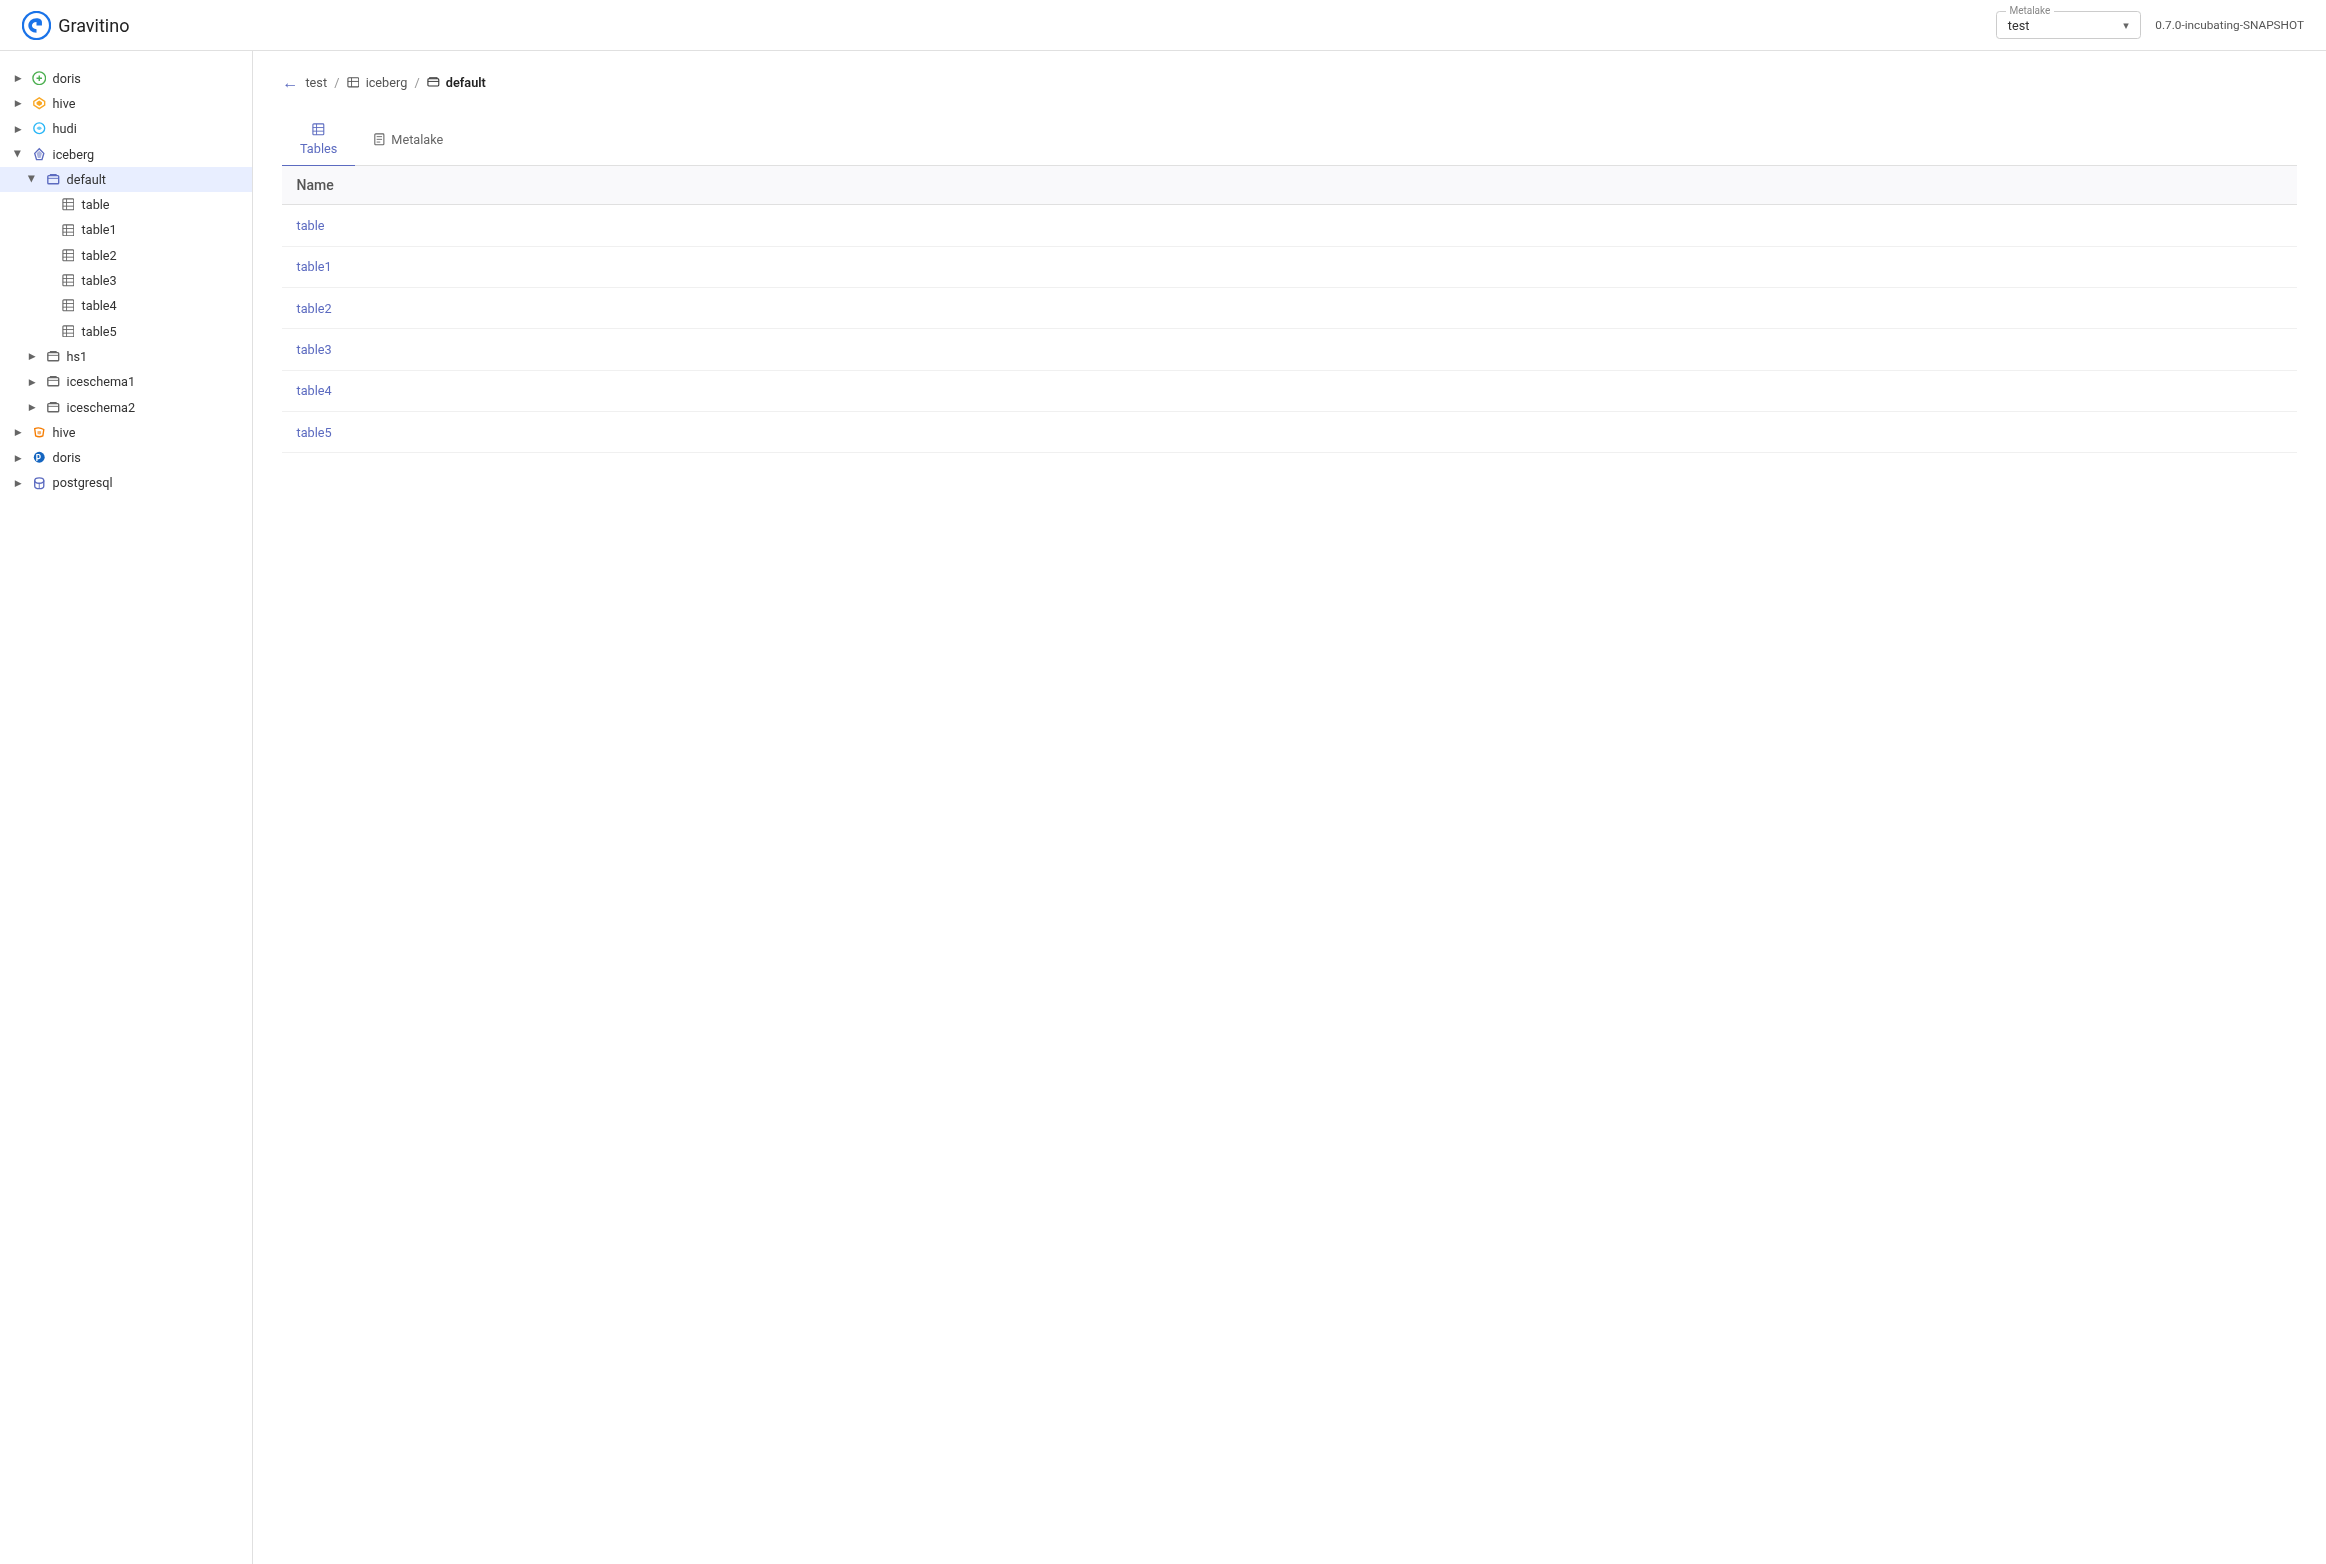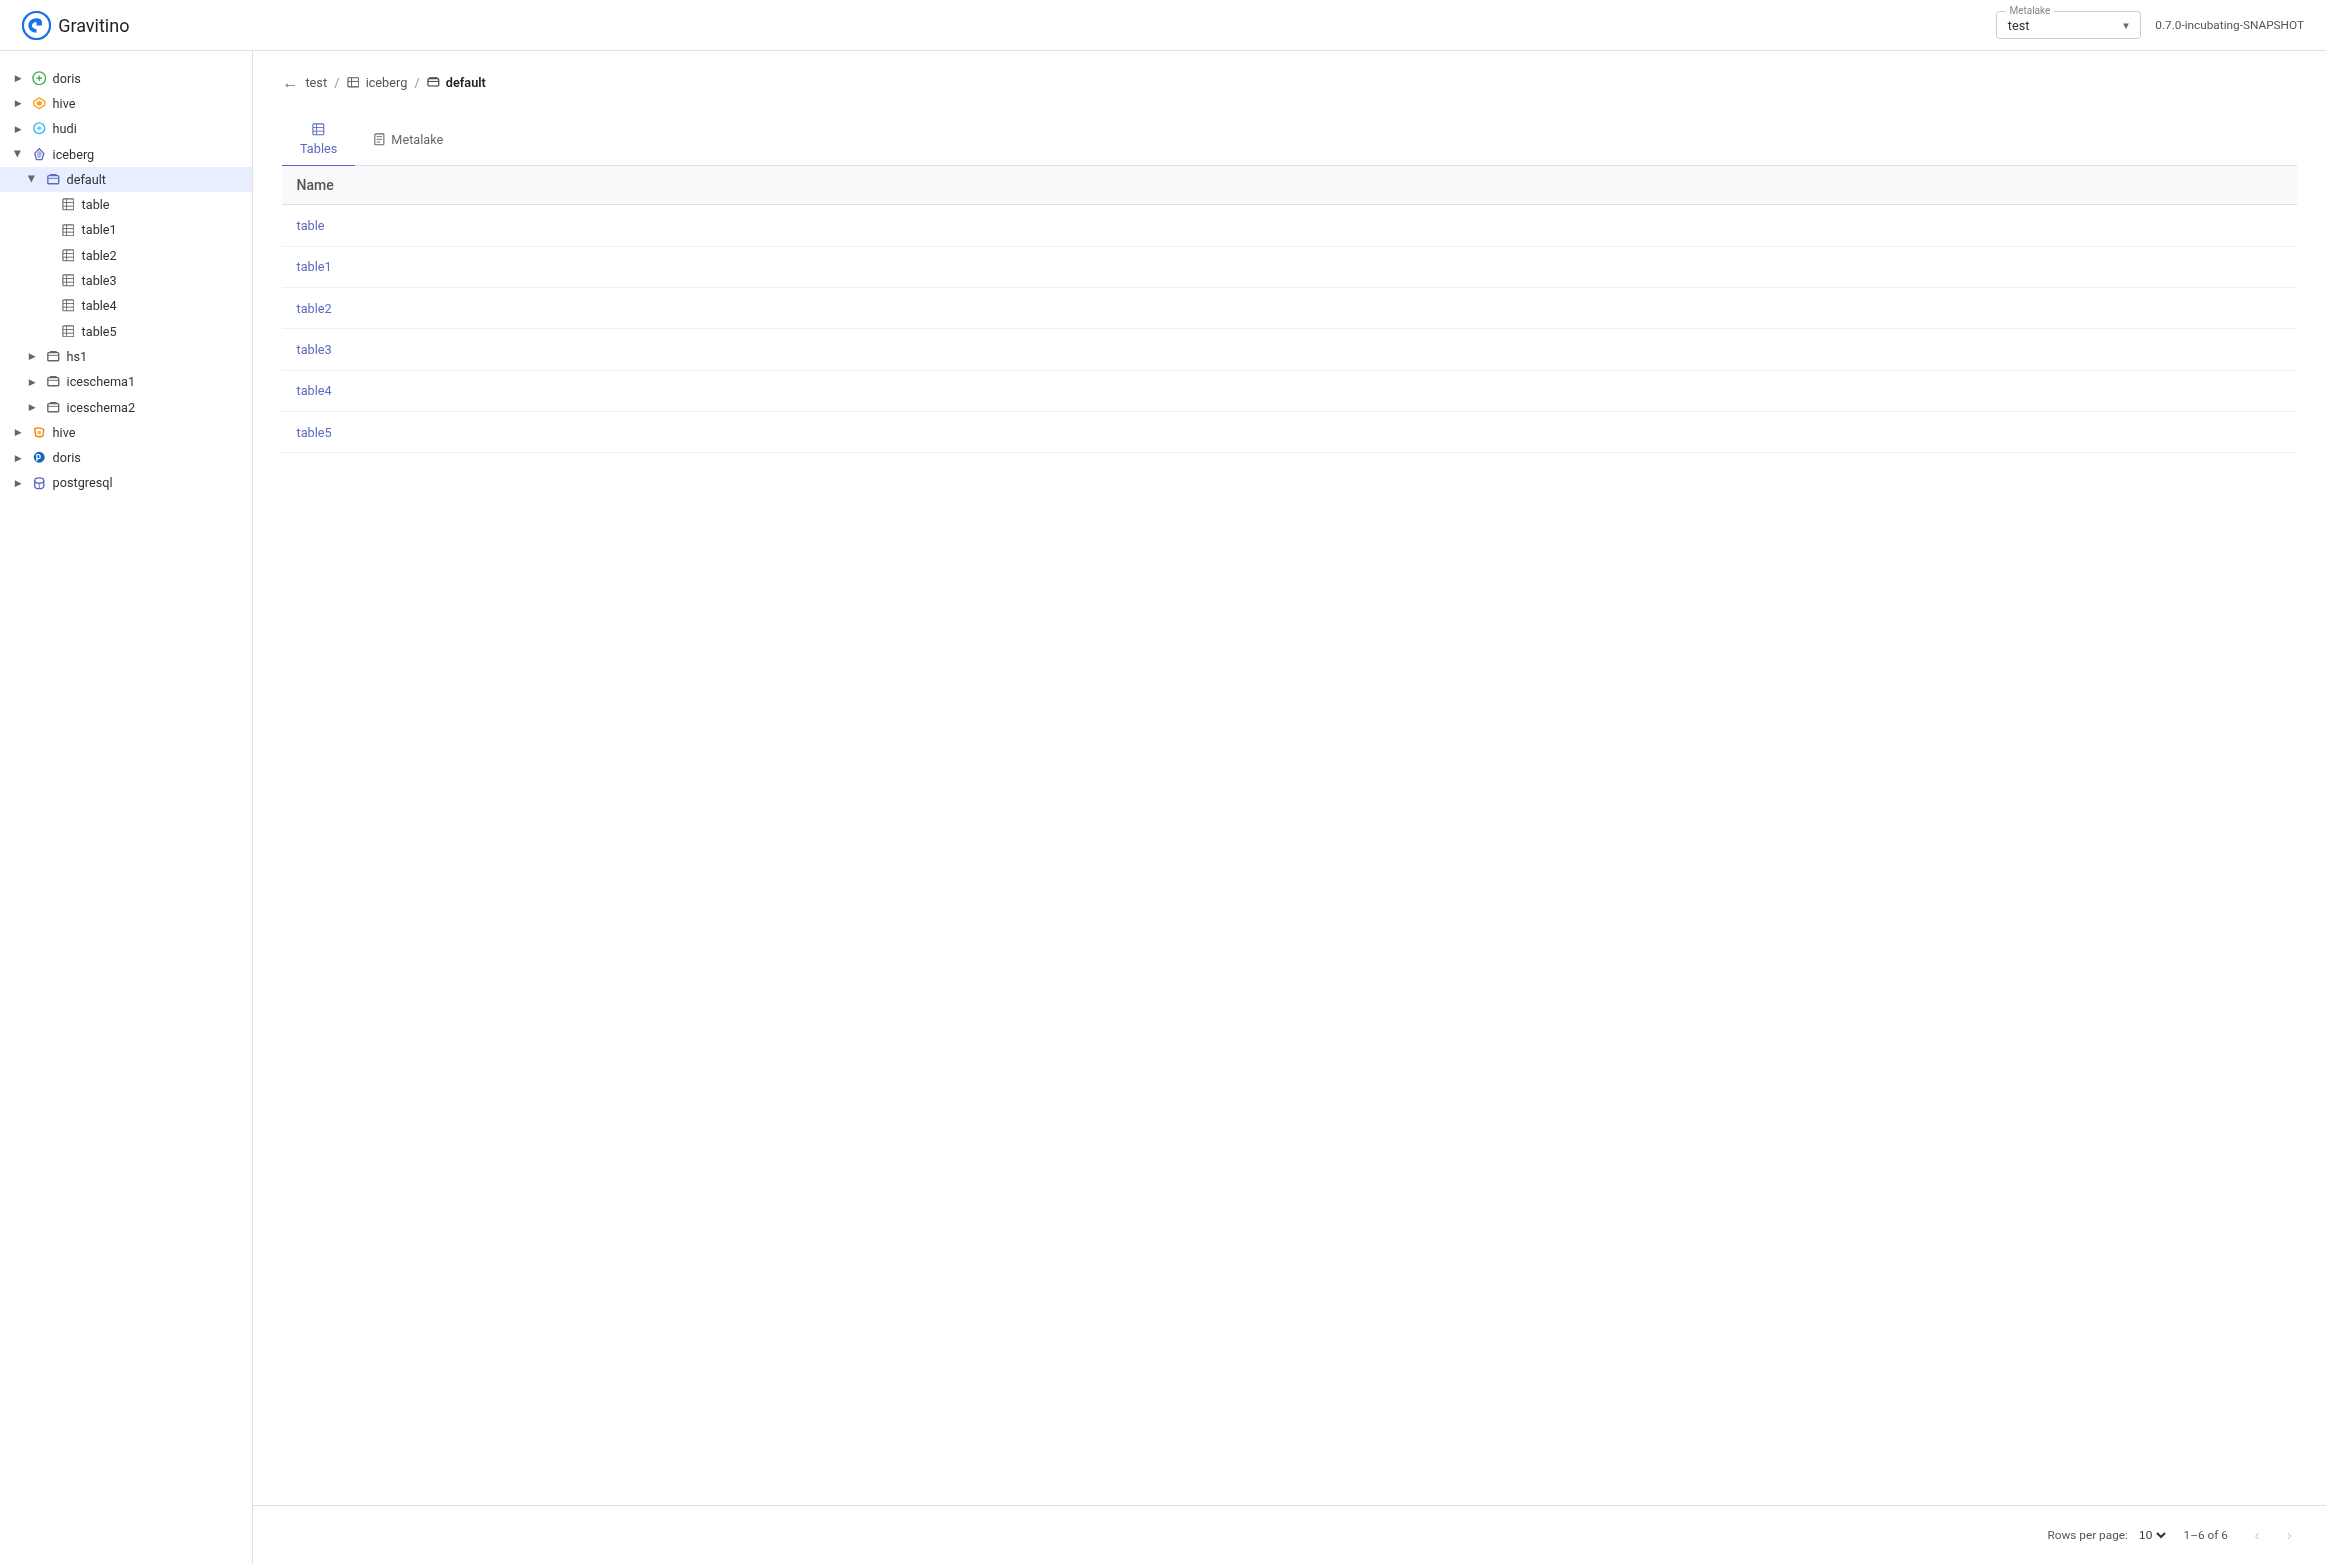--- a/index.html
+++ b/index.html
@@ -383,30 +383,15 @@
             <tr>
               <td><a class="table-link" href="#">table4</a></td>
             </tr>
             <tr>
               <td><a class="table-link" href="#">table5</a></td>
             </tr>
           </tbody>
       </table>
     </div>
 
-    <div class="pagination">
-      <div class="pagination-rows">
-        <span>Rows per page:</span>
-        <select class="rows-select">
-          <option>10</option>
-          <option>25</option>
-          <option>50</option>
-        </select>
-      </div>
-      <span class="pagination-text">1–6 of 6</span>
-      <div class="pagination-nav">
-        <button class="page-btn" disabled="">‹</button>
-        <button class="page-btn" disabled="">›</button>
-      </div>
-    </div>
   </main>
 </div>
 
 
 </body></html>

